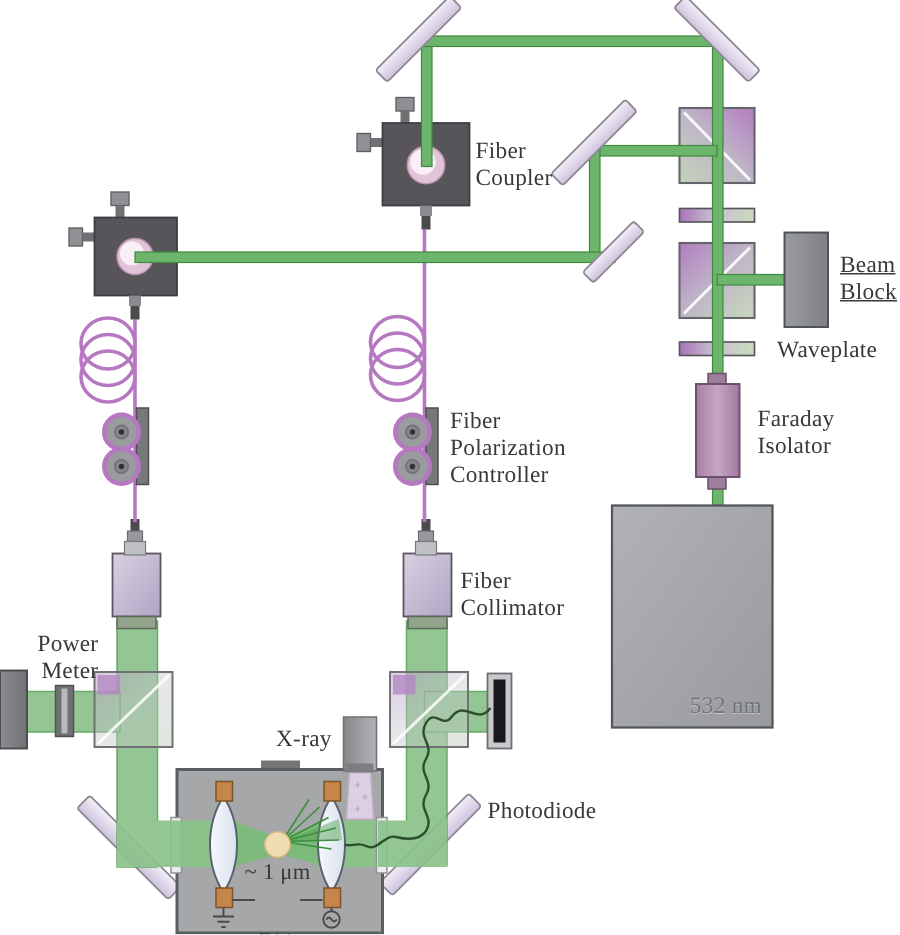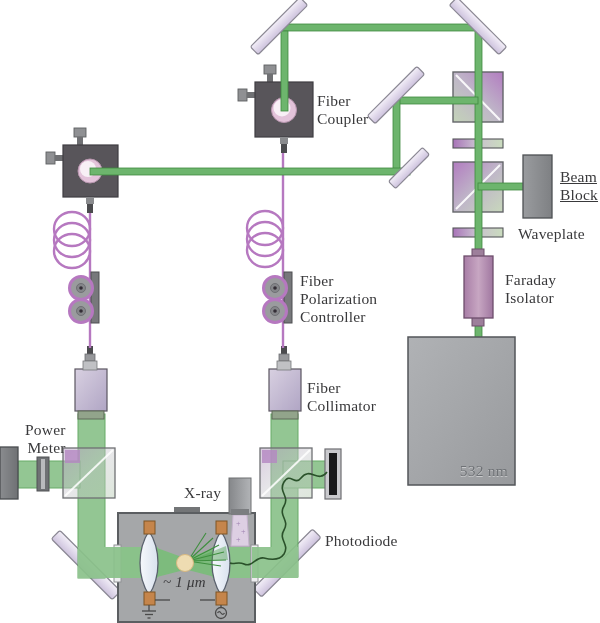--- a/index.html
+++ b/index.html
@@ -3,21 +3,21 @@
 <meta charset="utf-8">
 <style>
   html,body{margin:0;padding:0;background:#ffffff;}
   .stage{position:relative;width:600px;height:623px;background:#ffffff;overflow:hidden;
          font-family:"Liberation Serif", serif;}
   .stage svg{position:absolute;left:0;top:0;}
   .lbl{position:absolute;font-size:15.5px;line-height:1.16;color:#39393b;
        white-space:pre-line;letter-spacing:.2px;}
   .lbl-laser{font-weight:normal;color:#6f7276;text-shadow:0 1px 0 rgba(255,255,255,.45);
              width:62px;text-align:right;}
-  .lbl-small{font-size:15px;font-style:italic;}
+  .lbl-small{font-size:15px;}
 </style>
 </head>
 <body>
 
 <div class="stage">
 <svg width="600" height="623" viewBox="0 0 600 623">
   <defs>
     <linearGradient id="mirrorg" x1="0" y1="0" x2="0" y2="1">
       <stop offset="0" stop-color="#f3eff8"></stop>
           <stop offset="1" stop-color="#cdc2dd"></stop>

